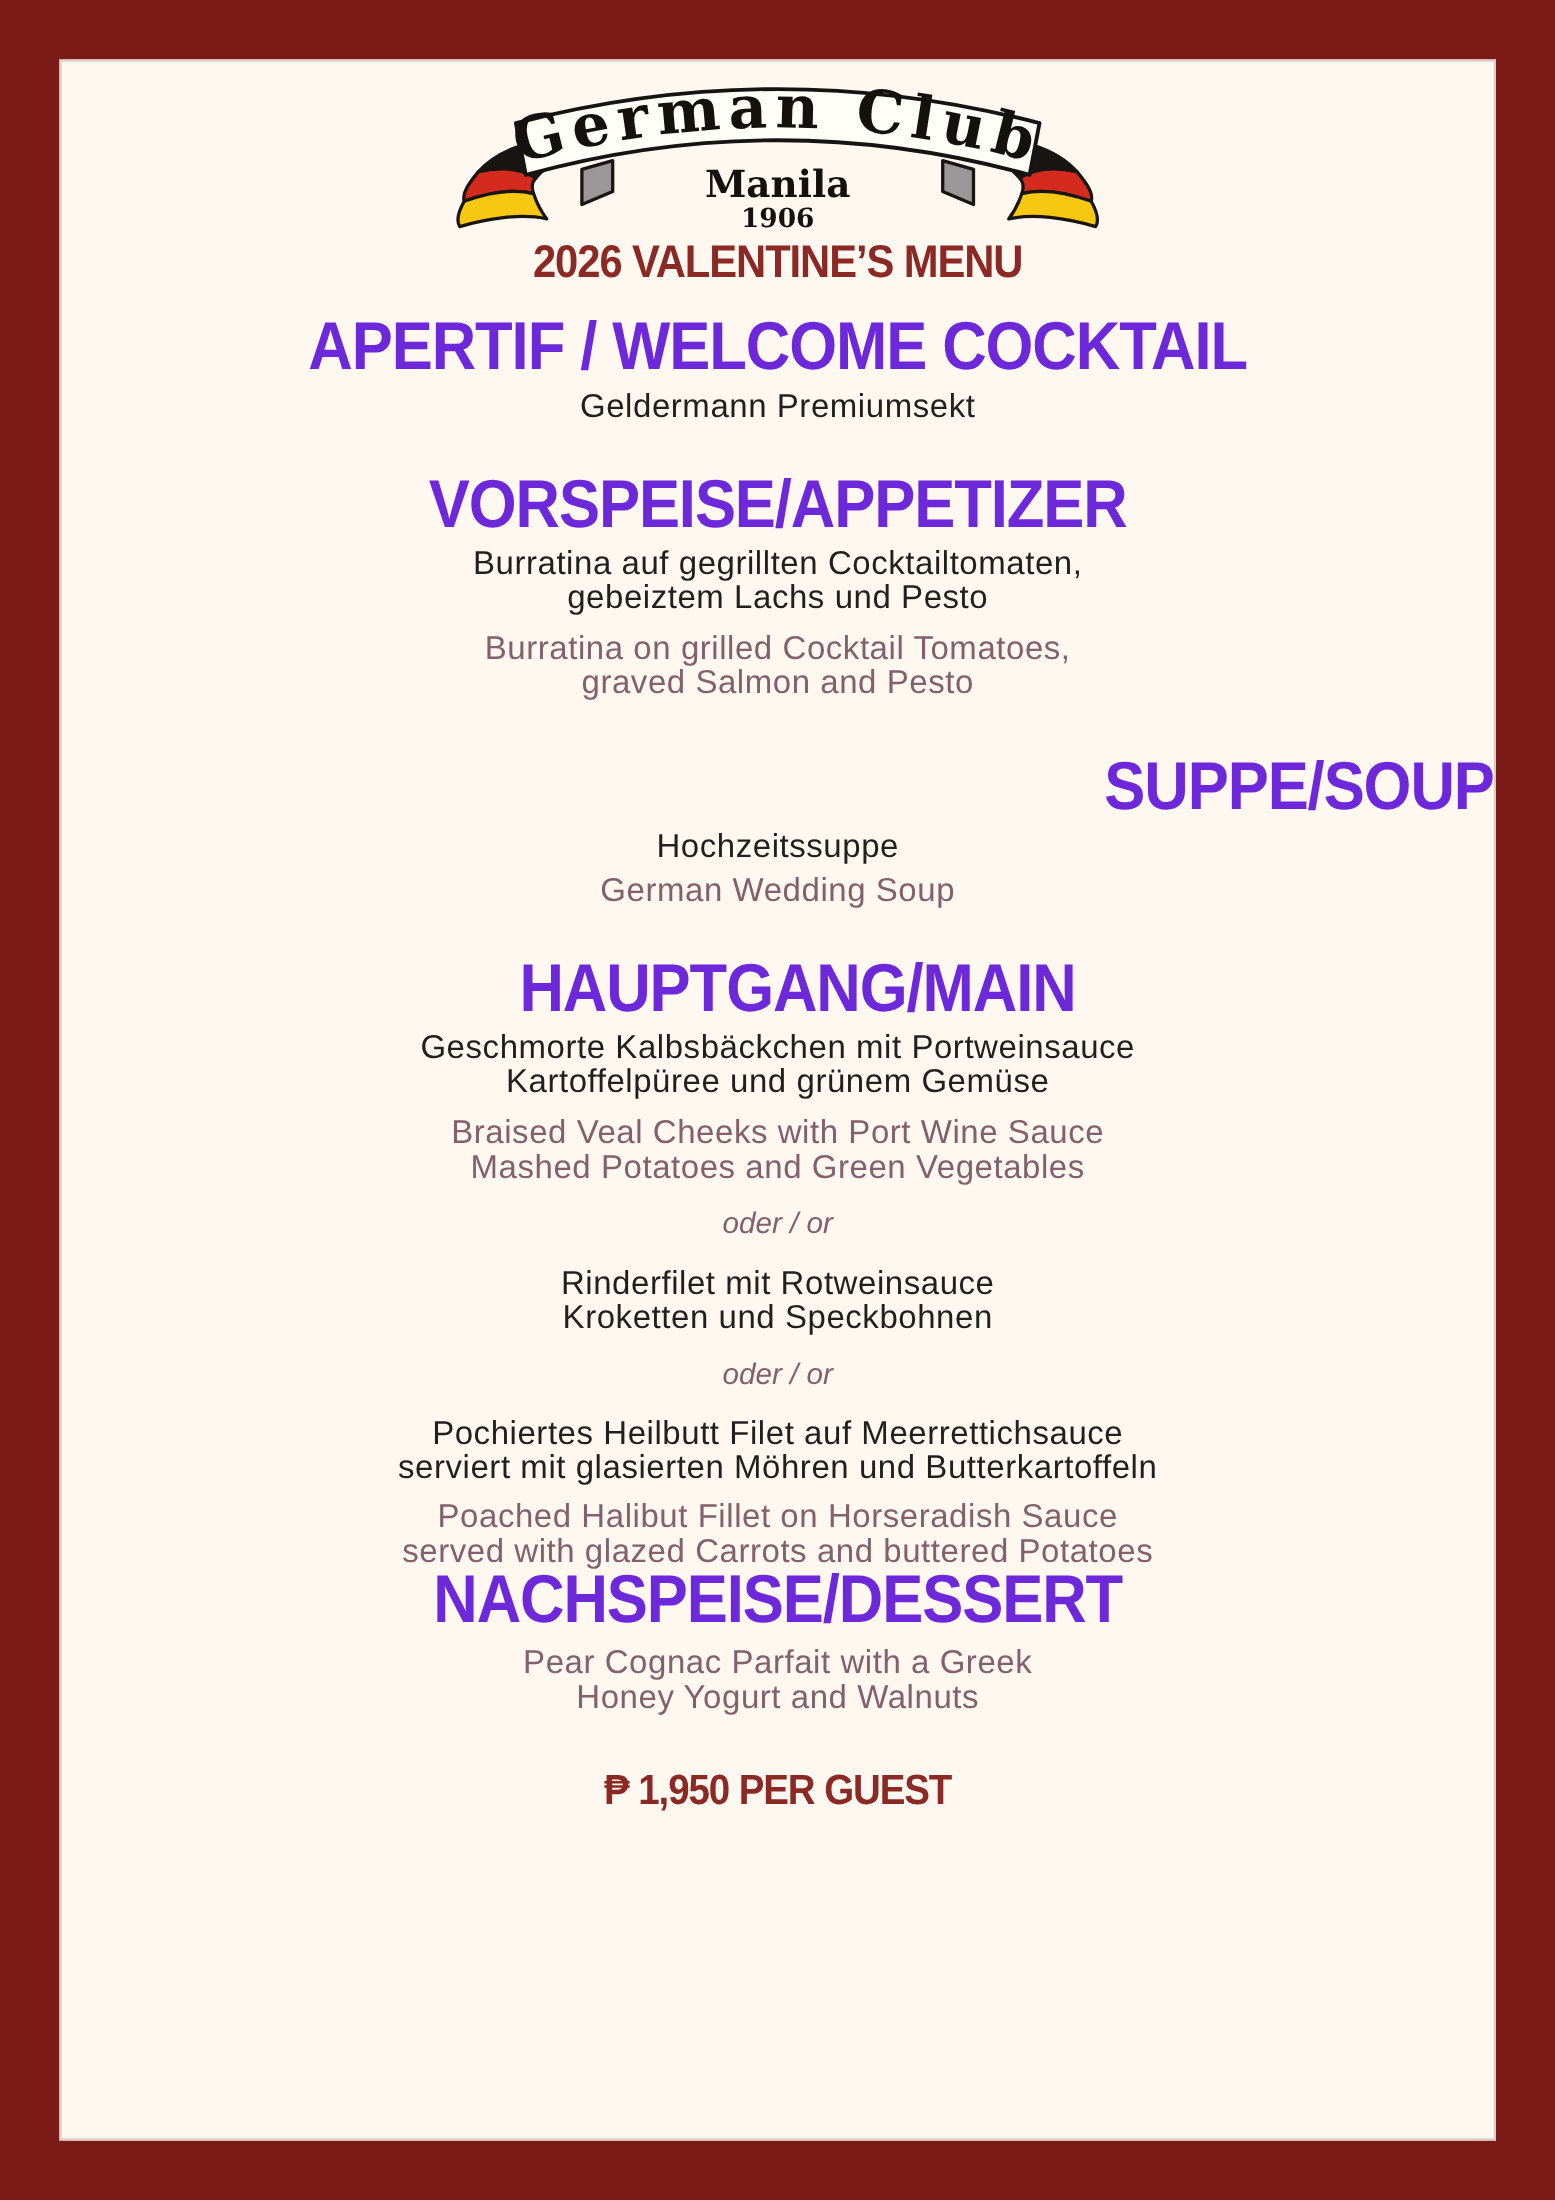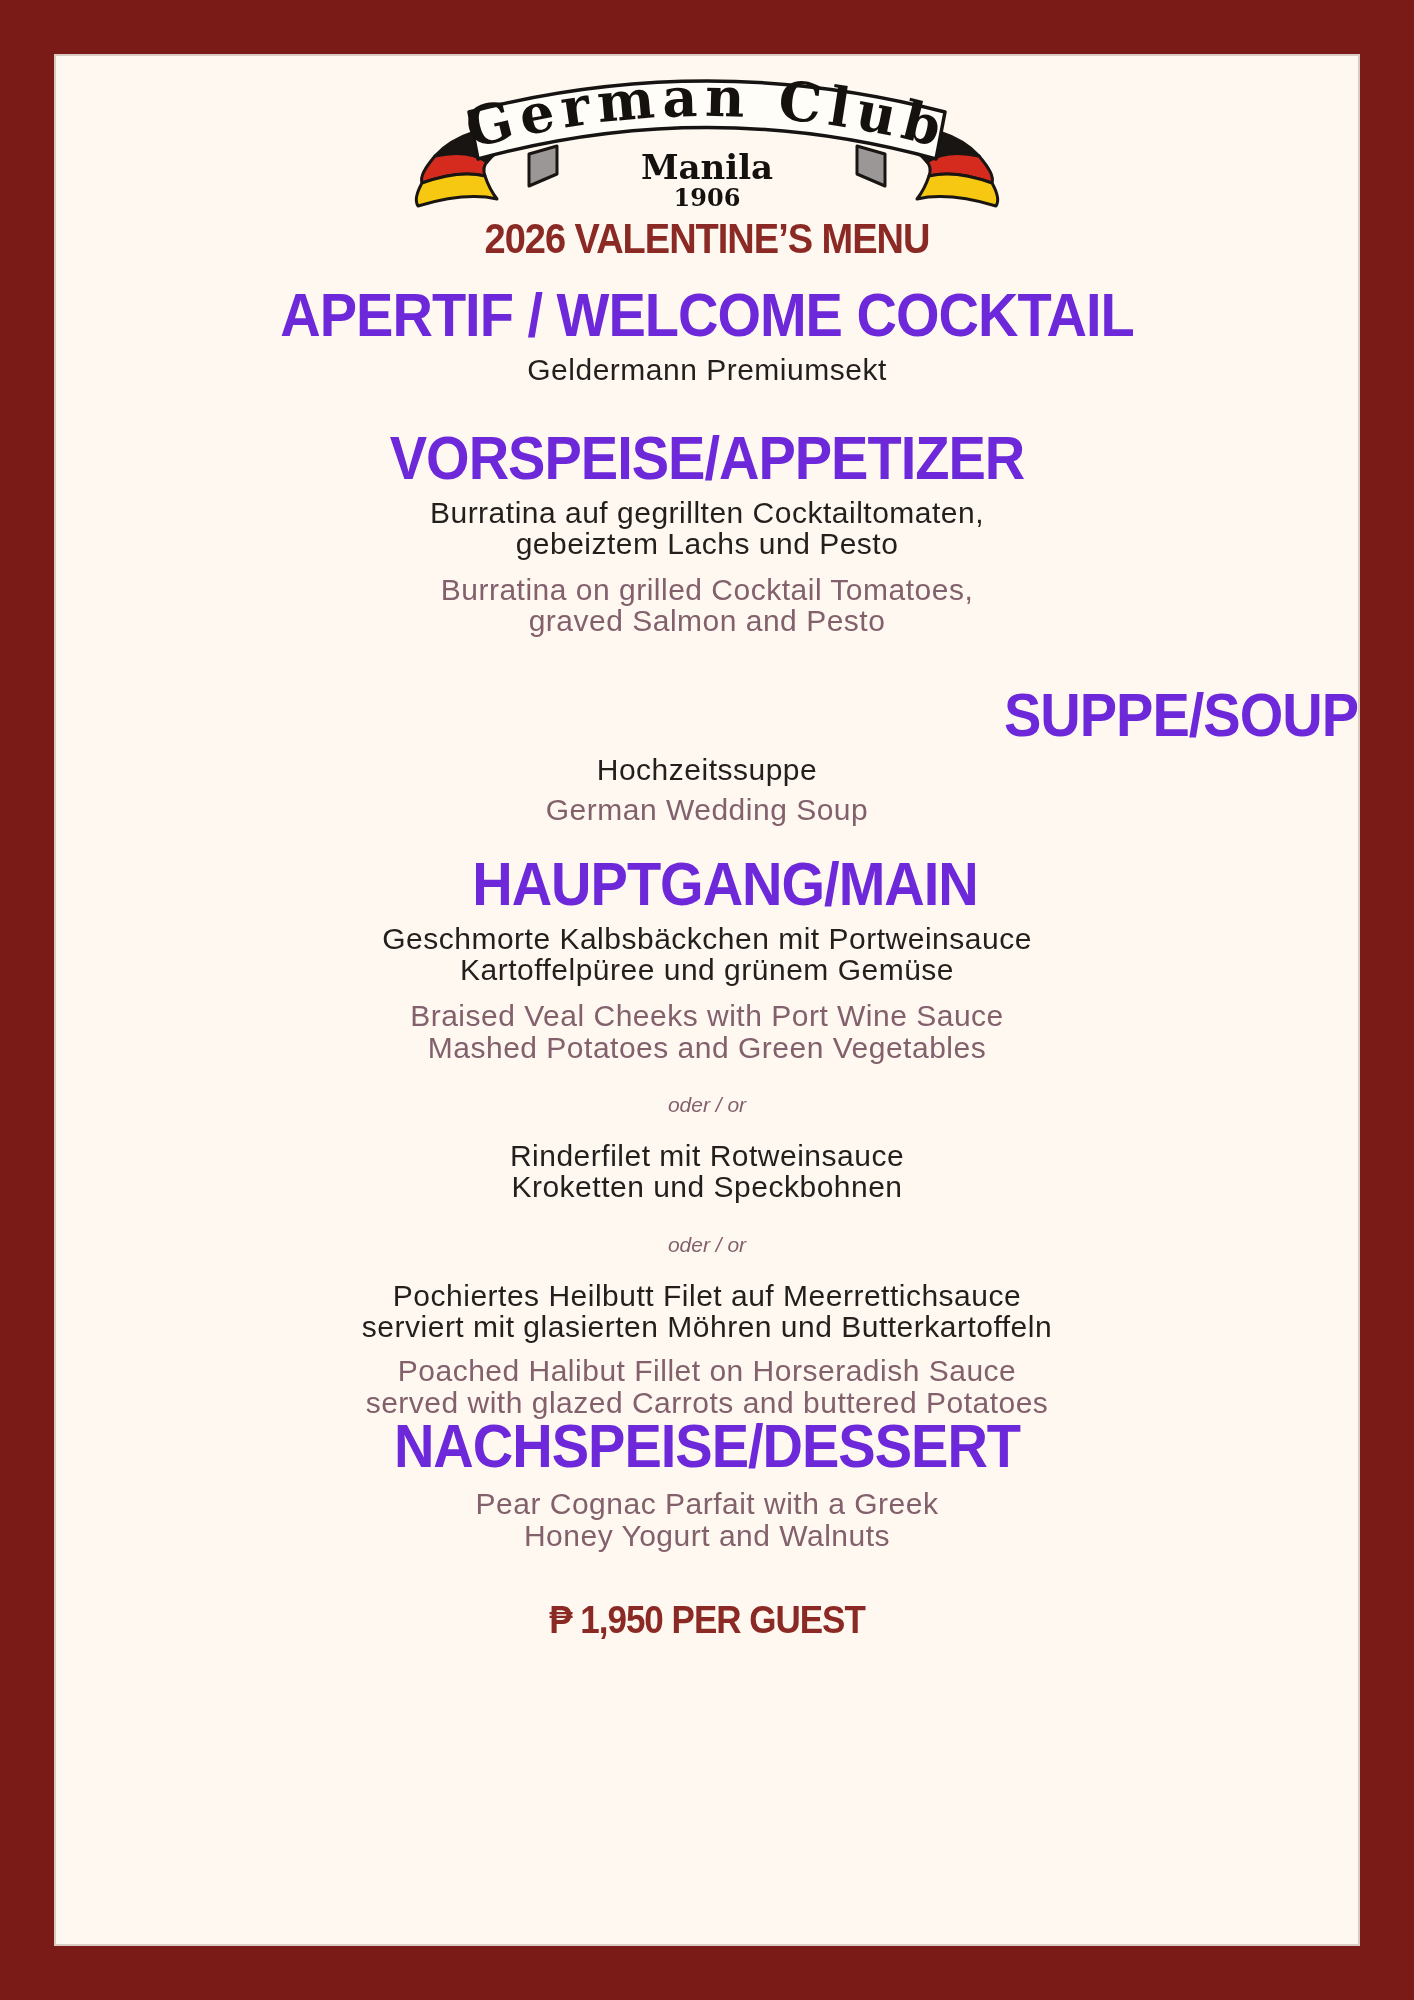--- a/index.html
+++ b/index.html
@@ -39,39 +39,39 @@
   .heading {
     margin: 0;
     font-size: 56px;
     font-weight: bold;
     color: #6d28d9;
     line-height: 1.0;
   }
   .mt-apertif   { margin-top: 26px; }
   .mt-vorspeise { margin-top: 44px; }
   .mt-suppe     { margin-top: 50px; text-align: right; }
-  .mt-hauptgang { margin-top: 30px; padding-left: 36px; }
+  .mt-hauptgang { margin-top: 44px; padding-left: 36px; }
   .mt-dessert   { }
   .de-block { margin-top: 12px; }
   .en-block { margin-top: 14px; }
   .dish-de {
     font-size: 30px;
     line-height: 1.03;
     color: #221f1d;
     letter-spacing: 0.5px;
   }
   .dish-en {
     font-size: 30px;
     line-height: 1.06;
     color: #82606c;
     letter-spacing: 0.5px;
   }
   .divider {
-    margin-top: 30px;
-    font-size: 21px;
+    margin-top: 20px;
+    font-size: 27px;
     font-style: italic;
     color: #82606c;
   }
   .course.after-divider .de-block { margin-top: 24px; }
   .price {
     margin-top: 48px;
     font-size: 35px;
     font-weight: bold;
     color: #8b2a24;
   }

